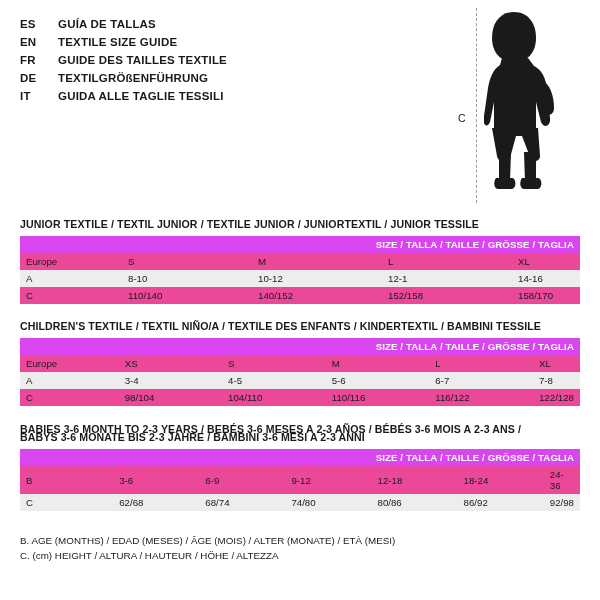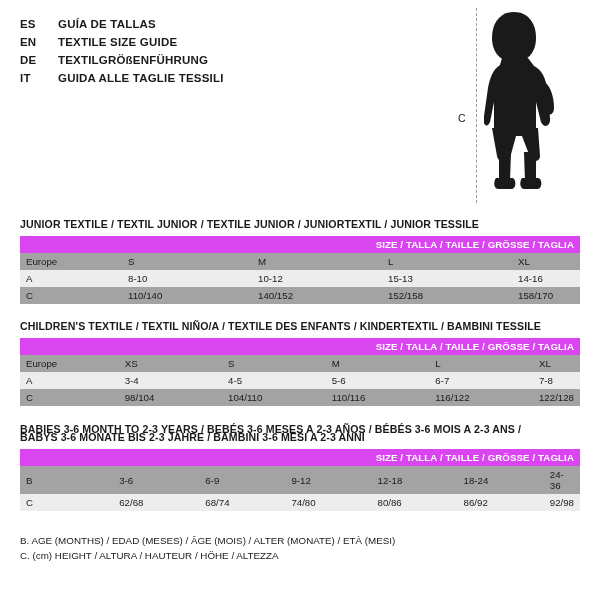--- a/index.html
+++ b/index.html
@@ -107,21 +107,21 @@
   }
   table.size-table td {
     padding: 3px 6px;
     font-size: 9.7px;
     color: #1a1a1a;
   }
   table.size-table tr.row-alt td {
     background: #ededed;
   }
   table.size-table tr.row-plain td {
-    background: #a3a3a3;
+    background: #ec4899;
   }
 
   
   .legend {
     position: absolute;
     left: 20px;
     top: 534px;
     width: 560px;
   }
   .legend-line {
@@ -136,20 +136,24 @@
 <div class="page">
 
   <div class="lang-block">
     <div class="lang-row">
       <span class="lang-code">ES</span>
       <span class="lang-title">GUÍA DE TALLAS</span>
     </div>
     <div class="lang-row">
       <span class="lang-code">EN</span>
       <span class="lang-title">TEXTILE SIZE GUIDE</span>
+    </div>
+    <div class="lang-row">
+      <span class="lang-code">FR</span>
+      <span class="lang-title">GUIDE DES TAILLES TEXTILE</span>
     </div>
     <div class="lang-row">
       <span class="lang-code">DE</span>
       <span class="lang-title">TEXTILGRÖßENFÜHRUNG</span>
     </div>
     <div class="lang-row">
       <span class="lang-code">IT</span>
       <span class="lang-title">GUIDA ALLE TAGLIE TESSILI</span>
     </div>
   </div>
@@ -190,21 +194,21 @@
         <td style="width:90px">Europe</td>
         <td style="width:118px">S</td>
         <td style="width:118px">M</td>
         <td style="width:118px">L</td>
         <td>XL</td>
       </tr>
       <tr class="row-alt">
         <td>A</td>
         <td>8-10</td>
         <td>10-12</td>
-        <td>15-13</td>
+        <td>12-1</td>
         <td>14-16</td>
       </tr>
       <tr class="row-plain">
         <td>C</td>
         <td>110/140</td>
         <td>140/152</td>
         <td>152/158</td>
         <td>158/170</td>
       </tr>
     </tbody>

